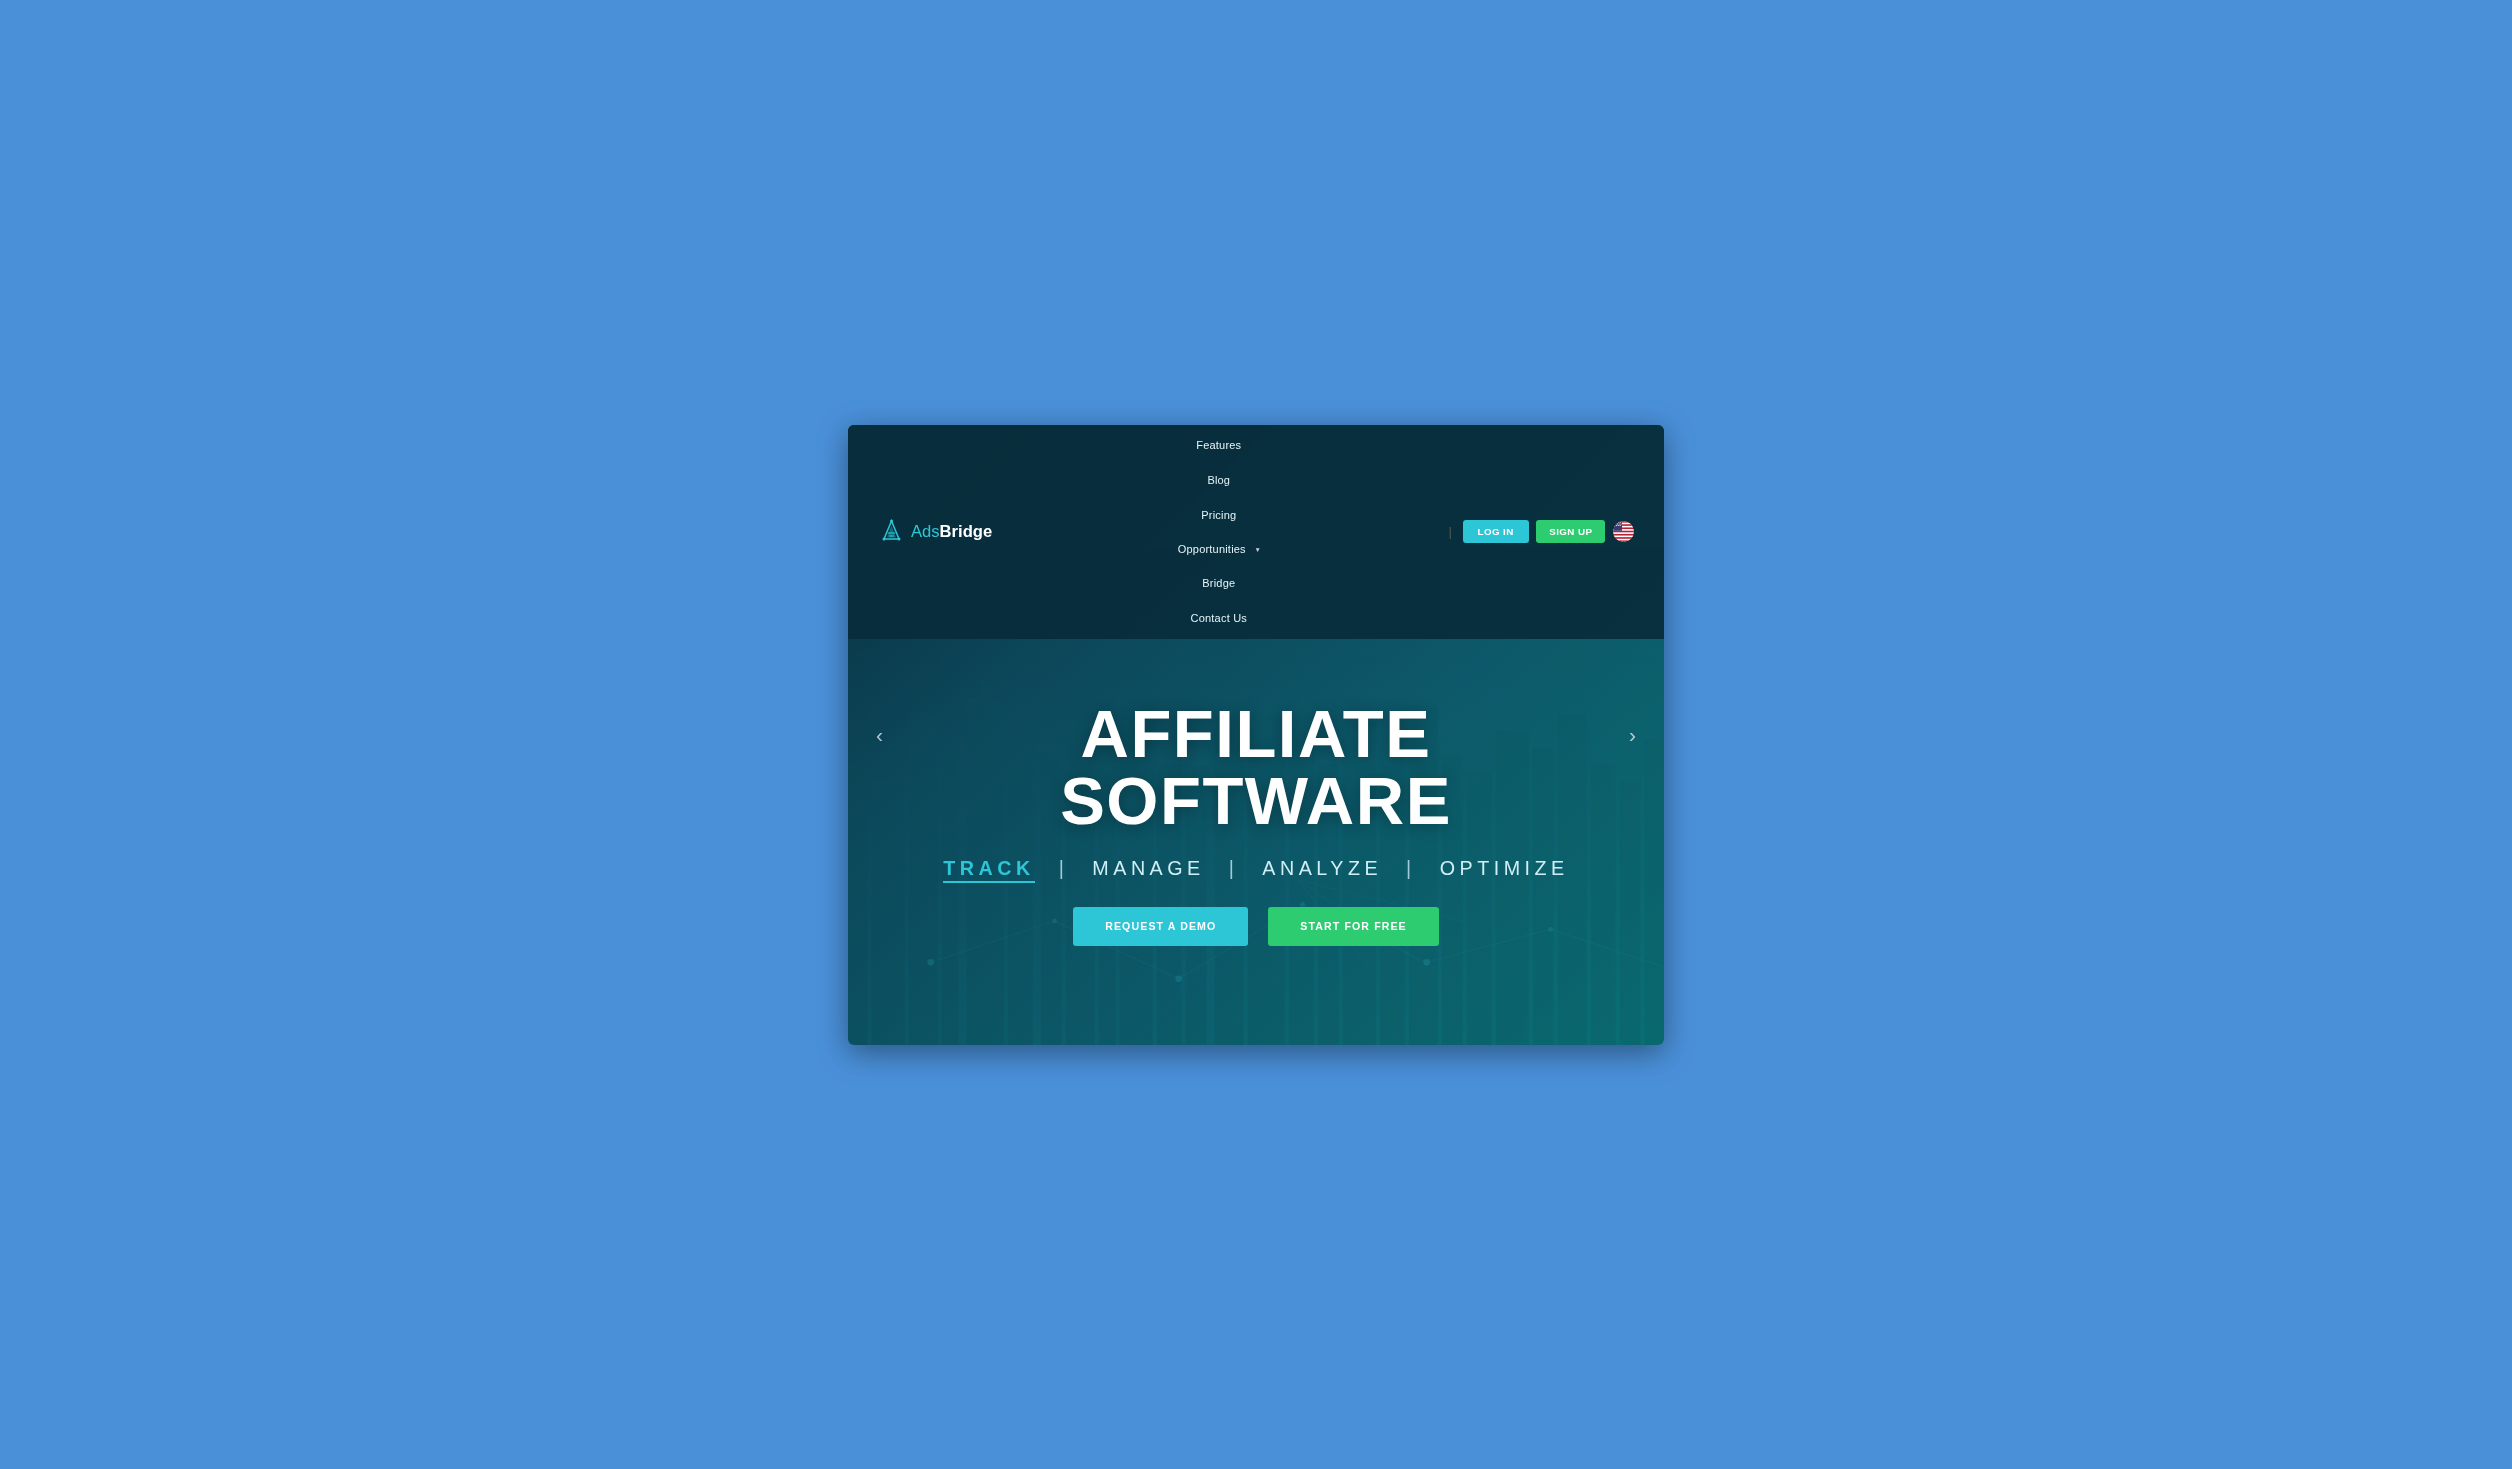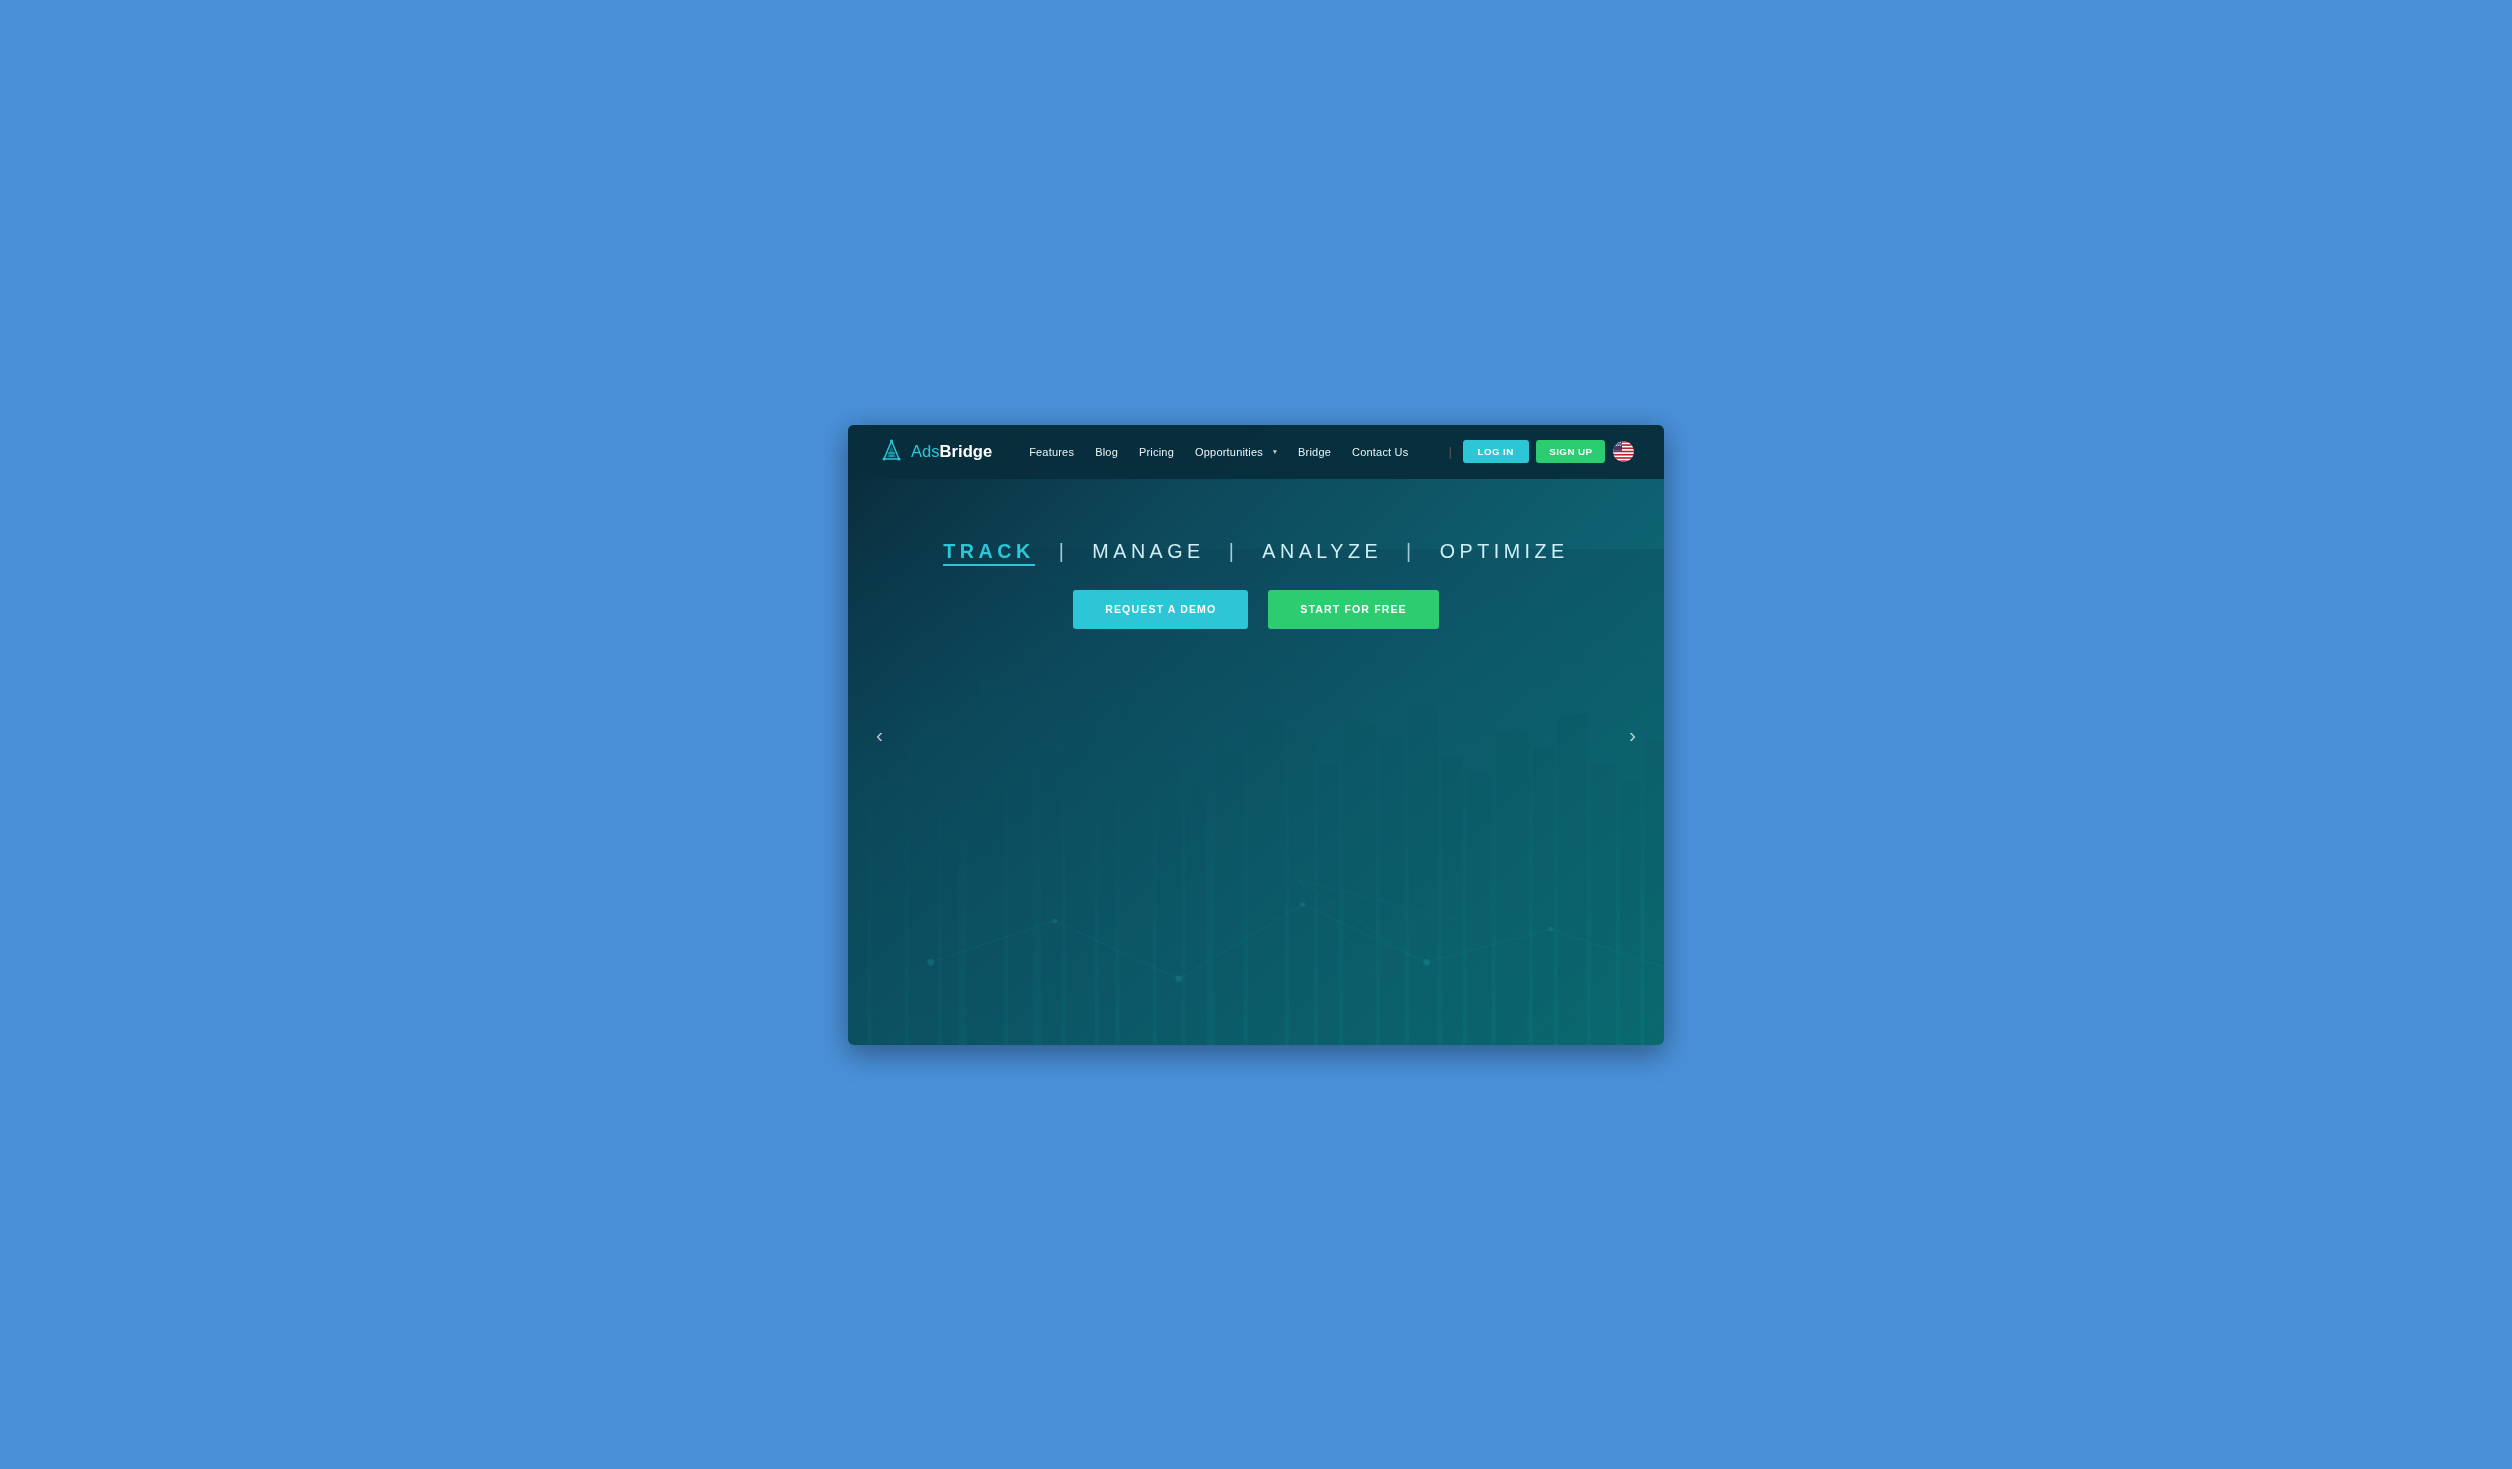--- a/index.html
+++ b/index.html
@@ -74,20 +74,21 @@
     }
     .logo-text .ads {
       color: #2dc6d6;
       font-weight: 400;
     }
     .nav-links {
       display: flex;
       align-items: center;
       gap: 21px;
       list-style: none;
+      flex-direction: column;
     }
     .nav-links a {
       color: #e8f4f8;
       text-decoration: none;
       font-size: 11px;
       font-weight: 400;
       letter-spacing: 0.2px;
       transition: color 0.2s;
     }
     .nav-links .dropdown {
@@ -397,20 +398,21 @@
           </svg>
         </div>
       </div>
     </nav>
 
     <div class="slider-arrow slider-arrow-left">
       <span>‹</span>
     </div>
 
     <div class="hero-content">
+      <h1 class="hero-title">AFFILIATE SOFTWARE</h1>
 
       <div class="hero-subtitle">
         <span class="highlight">TRACK</span>
         <span class="sep">|</span>
         <span>MANAGE</span>
         <span class="sep">|</span>
         <span>ANALYZE</span>
         <span class="sep">|</span>
         <span>OPTIMIZE</span>
       </div>

